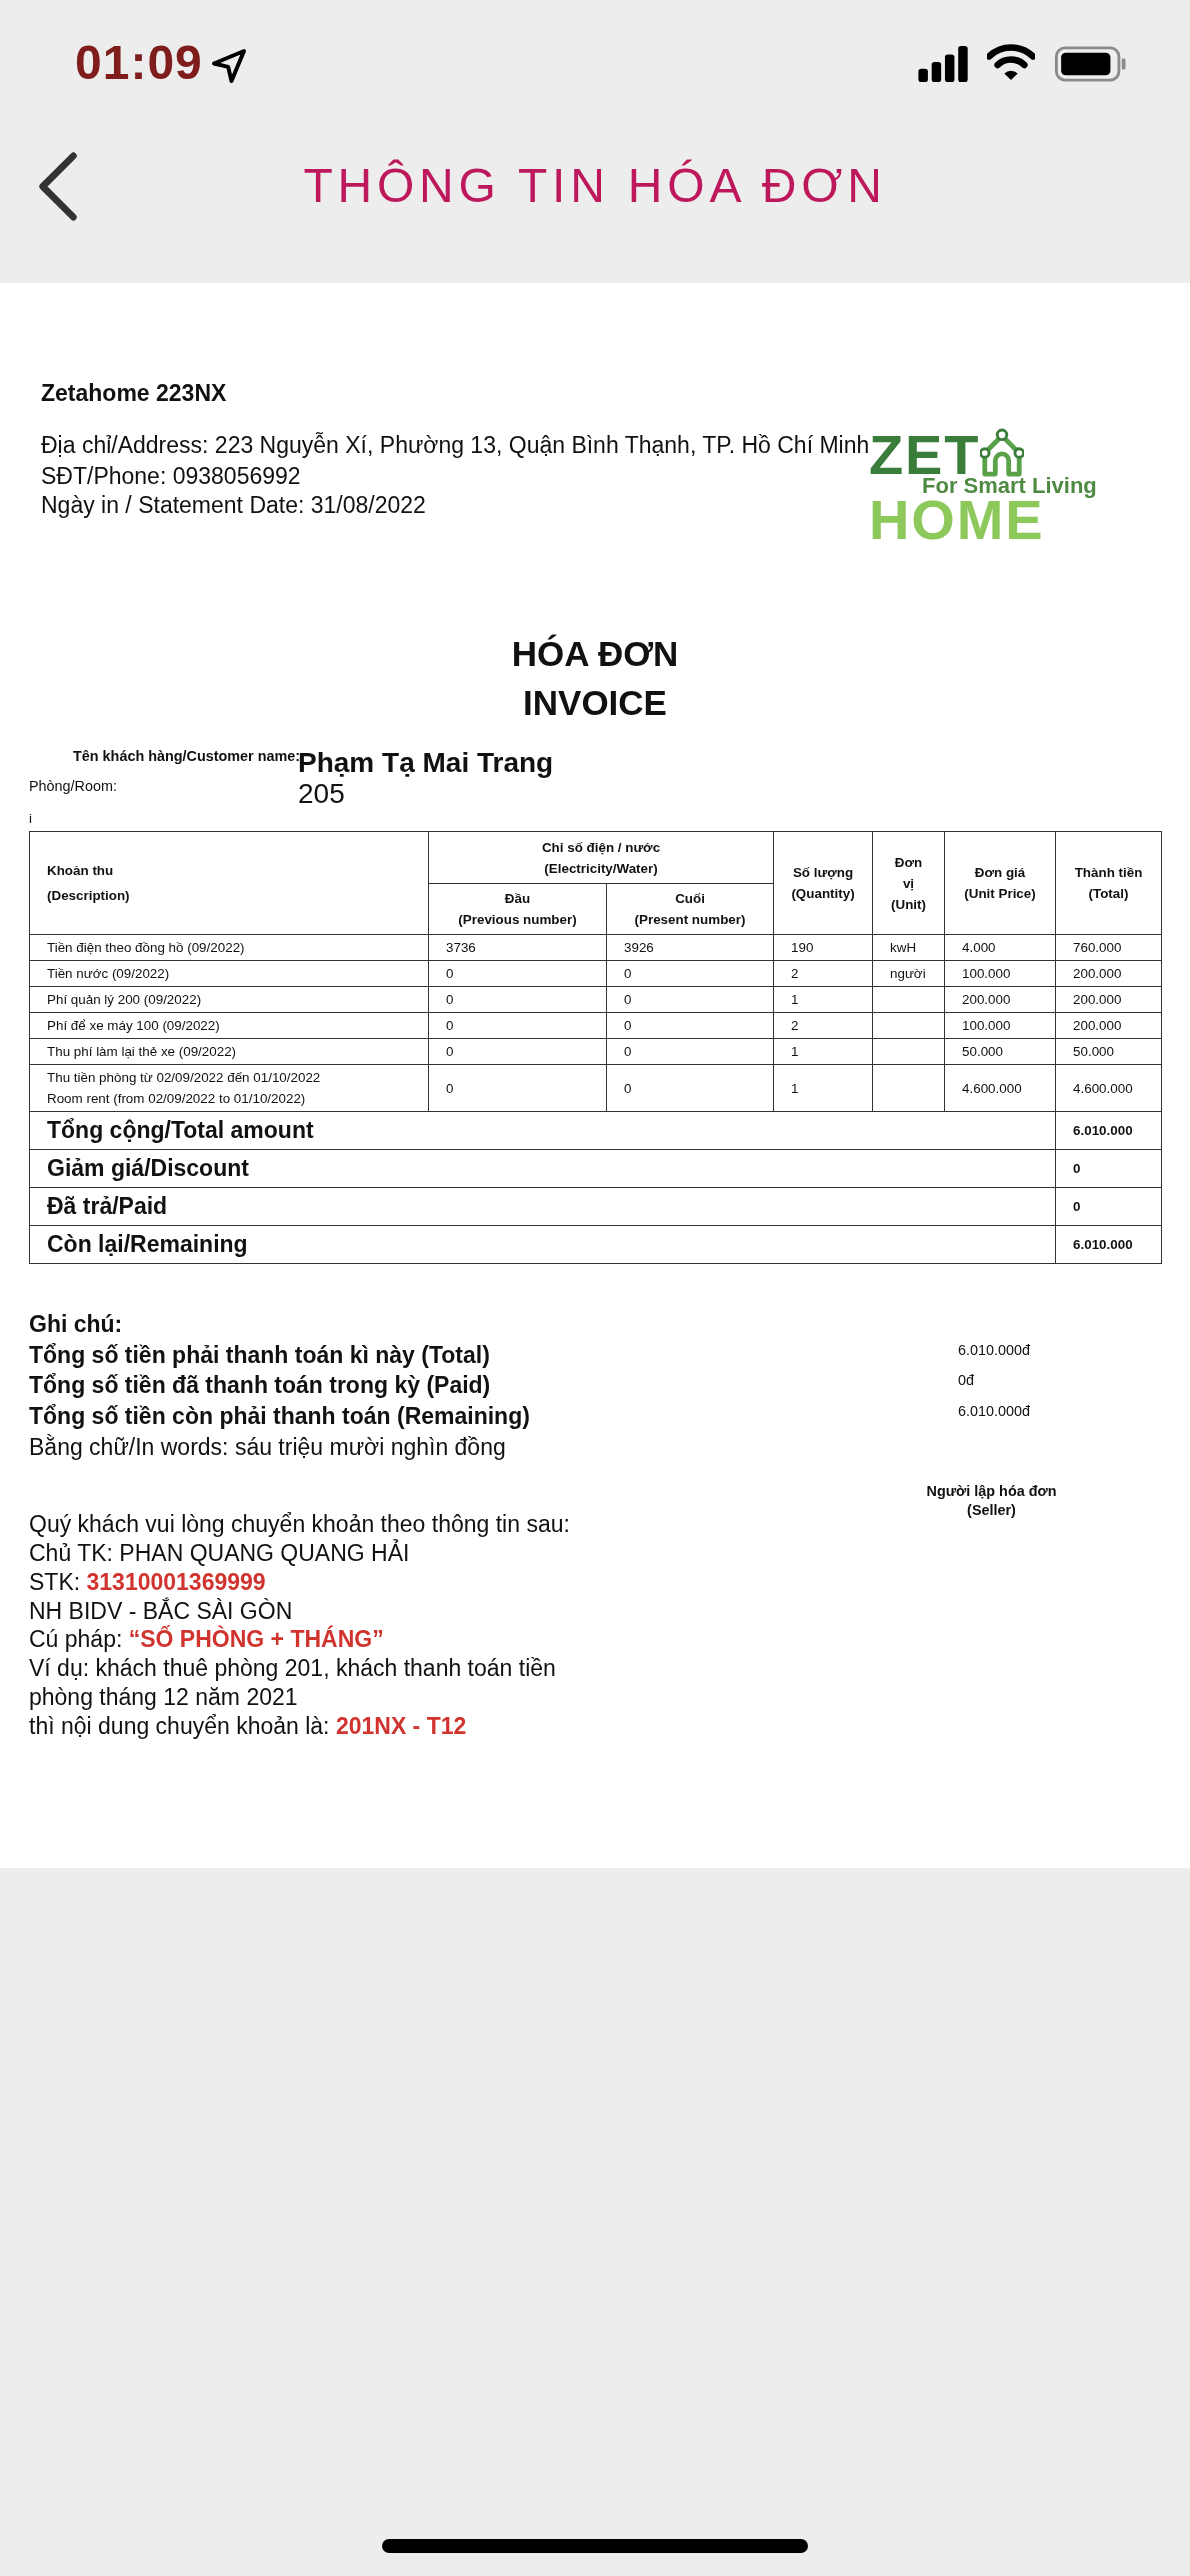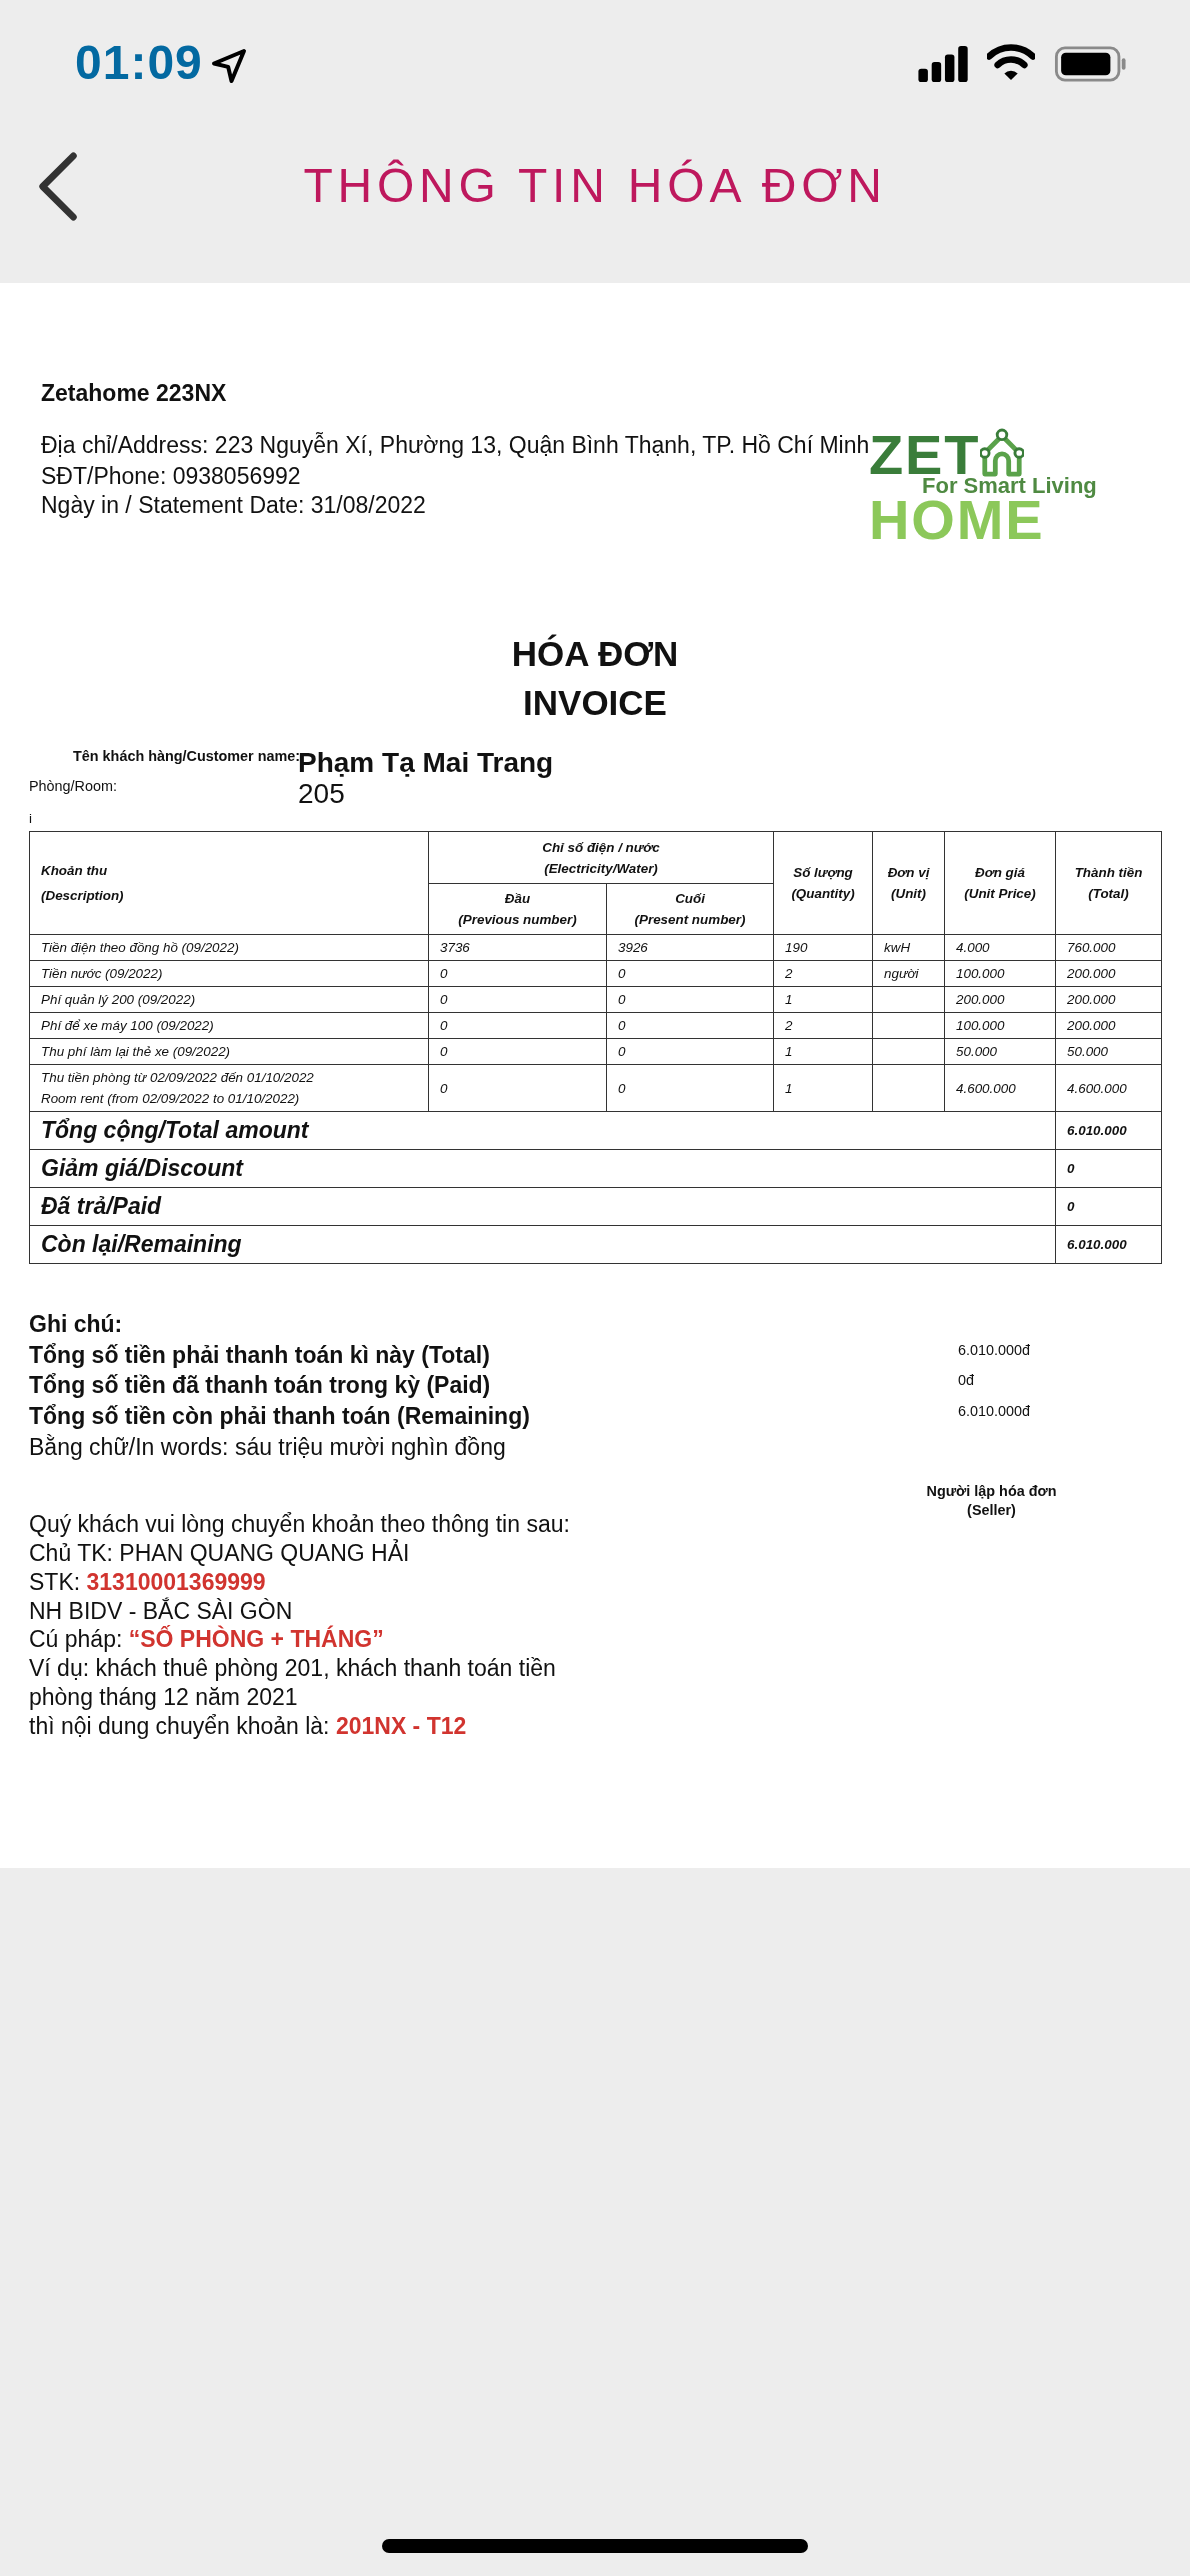--- a/index.html
+++ b/index.html
@@ -1,20 +1,20 @@
 <!DOCTYPE html>
 <html><head>
 <meta charset="utf-8">
 <style>
   html, body { margin:0; padding:0; }
   body { width:1190px; height:2576px; background:#ededed; position:relative; overflow:hidden;
          font-family:"Liberation Sans", sans-serif; color:#111; }
   .abs { position:absolute; }
   
-  .time { left:75px; top:35px; font-size:48px; font-weight:700; letter-spacing:1px; color:#0369a1; }
+  .time { left:75px; top:35px; font-size:48px; font-weight:700; letter-spacing:1px; color:#7f1d1d; }
   .loc-icon { left:209px; top:46px; width:40px; height:40px; }
   .signal { left:918px; top:46px; width:52px; height:36px; }
   .wifi { left:987px; top:44px; width:48px; height:38px; }
   .battery { left:1054px; top:46px; width:73px; height:36px; }
   
   .back { left:35px; top:150px; width:48px; height:73px; }
   .nav-title { left:0; width:1190px; top:158px; text-align:center; font-size:48px; letter-spacing:4.8px; color:#be185d; }
   
   .paper { left:0; top:283px; width:1190px; height:1585px; background:#ffffff; }
   .hdr-line { left:41px; font-size:23px; color:#111; }
@@ -23,21 +23,21 @@
   .hdr-phone { top:463px; }
   .hdr-date { top:492px; }
   .logo-zet { left:869px; top:422px; font-size:56px; font-weight:900; letter-spacing:1.9px; }
   .logo-tag { left:922px; top:473px; font-size:22px; color:#4f8a42; font-weight:700; }
   .inv-title { left:0; width:1190px; text-align:center; font-size:35px; font-weight:700; }
   .cust-label { left:29px; font-size:14.4px; font-weight:700;margin-left:44px; }
   .room-label { left:29px; font-size:14.4px; }
   .cust-val { left:298px; font-size:28px; }
   
   table.inv { position:absolute; left:29px; top:831px; width:1132px; border-collapse:collapse; table-layout:fixed; }
-  table.inv td, table.inv th { border:1.9px solid #333; font-size:13.4px; padding:0 11px;font-style:italic; }
+  table.inv td, table.inv th { border:1.9px solid #333; font-size:13.4px; padding:0 17px; }
   table.inv th { font-weight:700; text-align:center; line-height:21px; }
   table.inv td { text-align:left; height:25px; line-height:25px; }
   table.inv td.desc { text-align:left; }
   table.inv td.desc2 { text-align:left; line-height:21px; height:46px; }
   table.inv td.sum-label { text-align:left; font-size:23px; font-weight:700; height:37px; line-height:37px; }
   table.inv td.sum-val { font-size:13.4px; font-weight:700; }
   
   .note { left:29px; font-size:23px; }
   .note.b { font-weight:700; }
   .note-val { left:958px; font-size:14.4px; }

